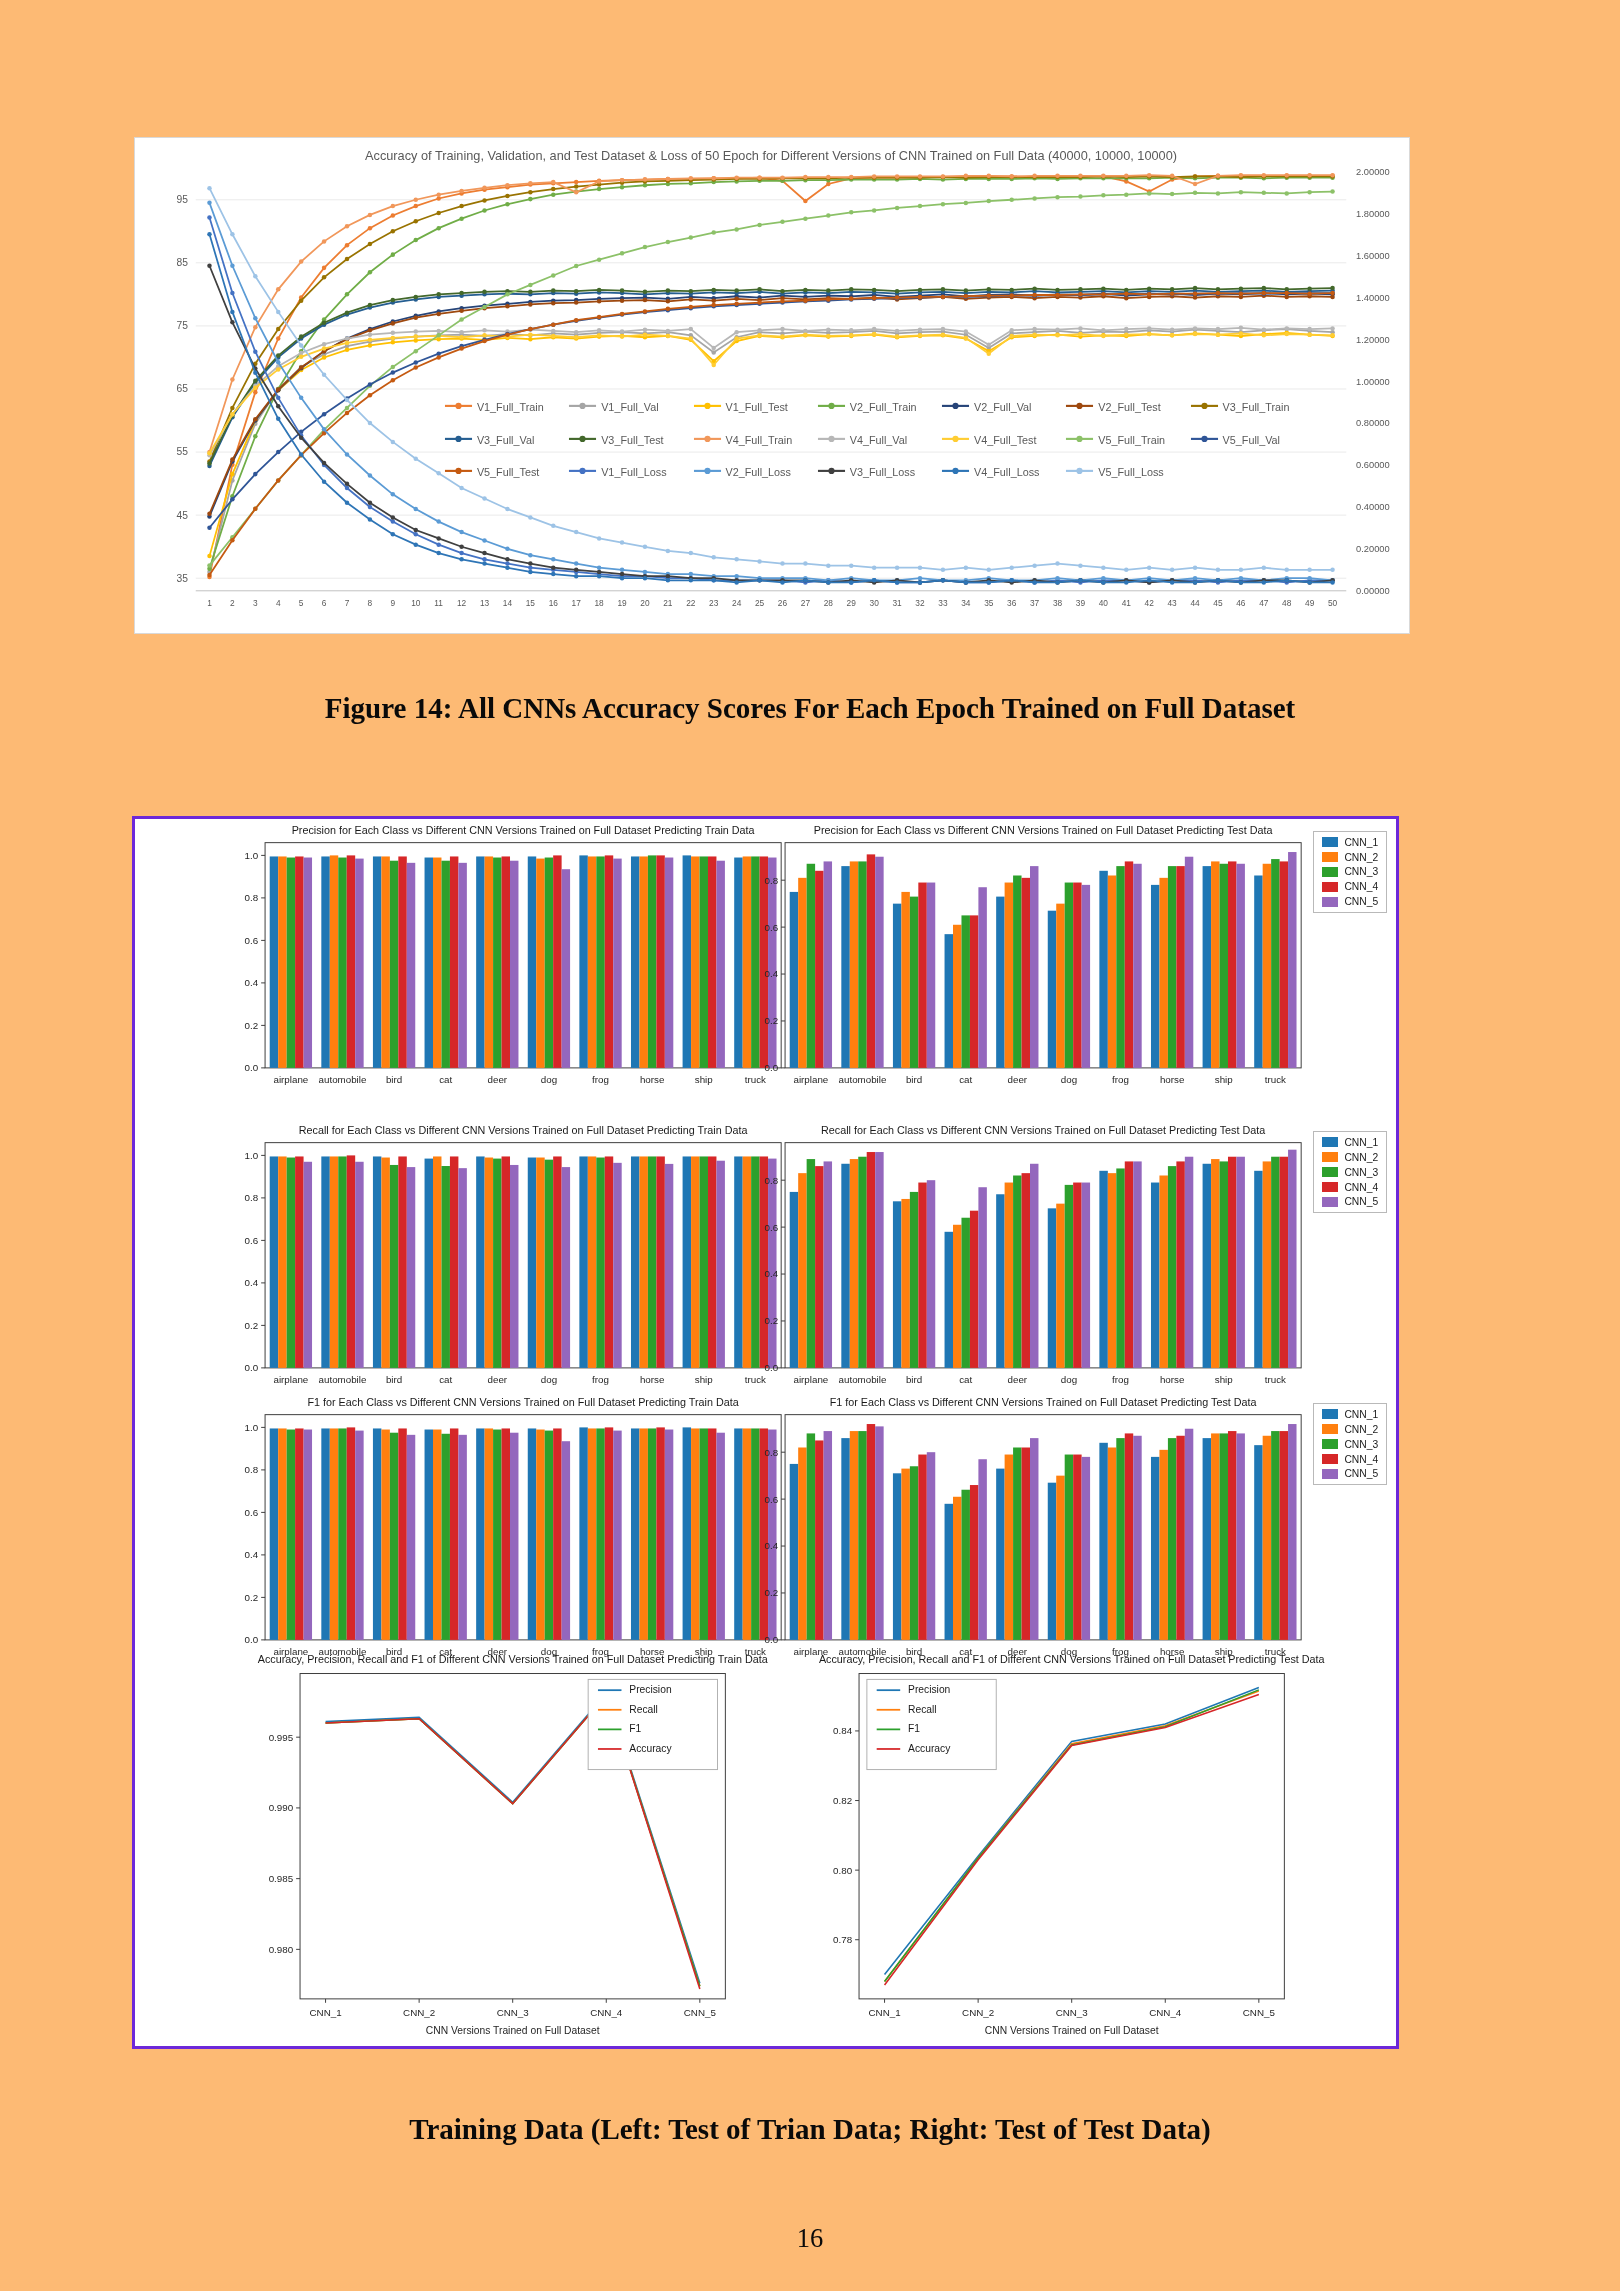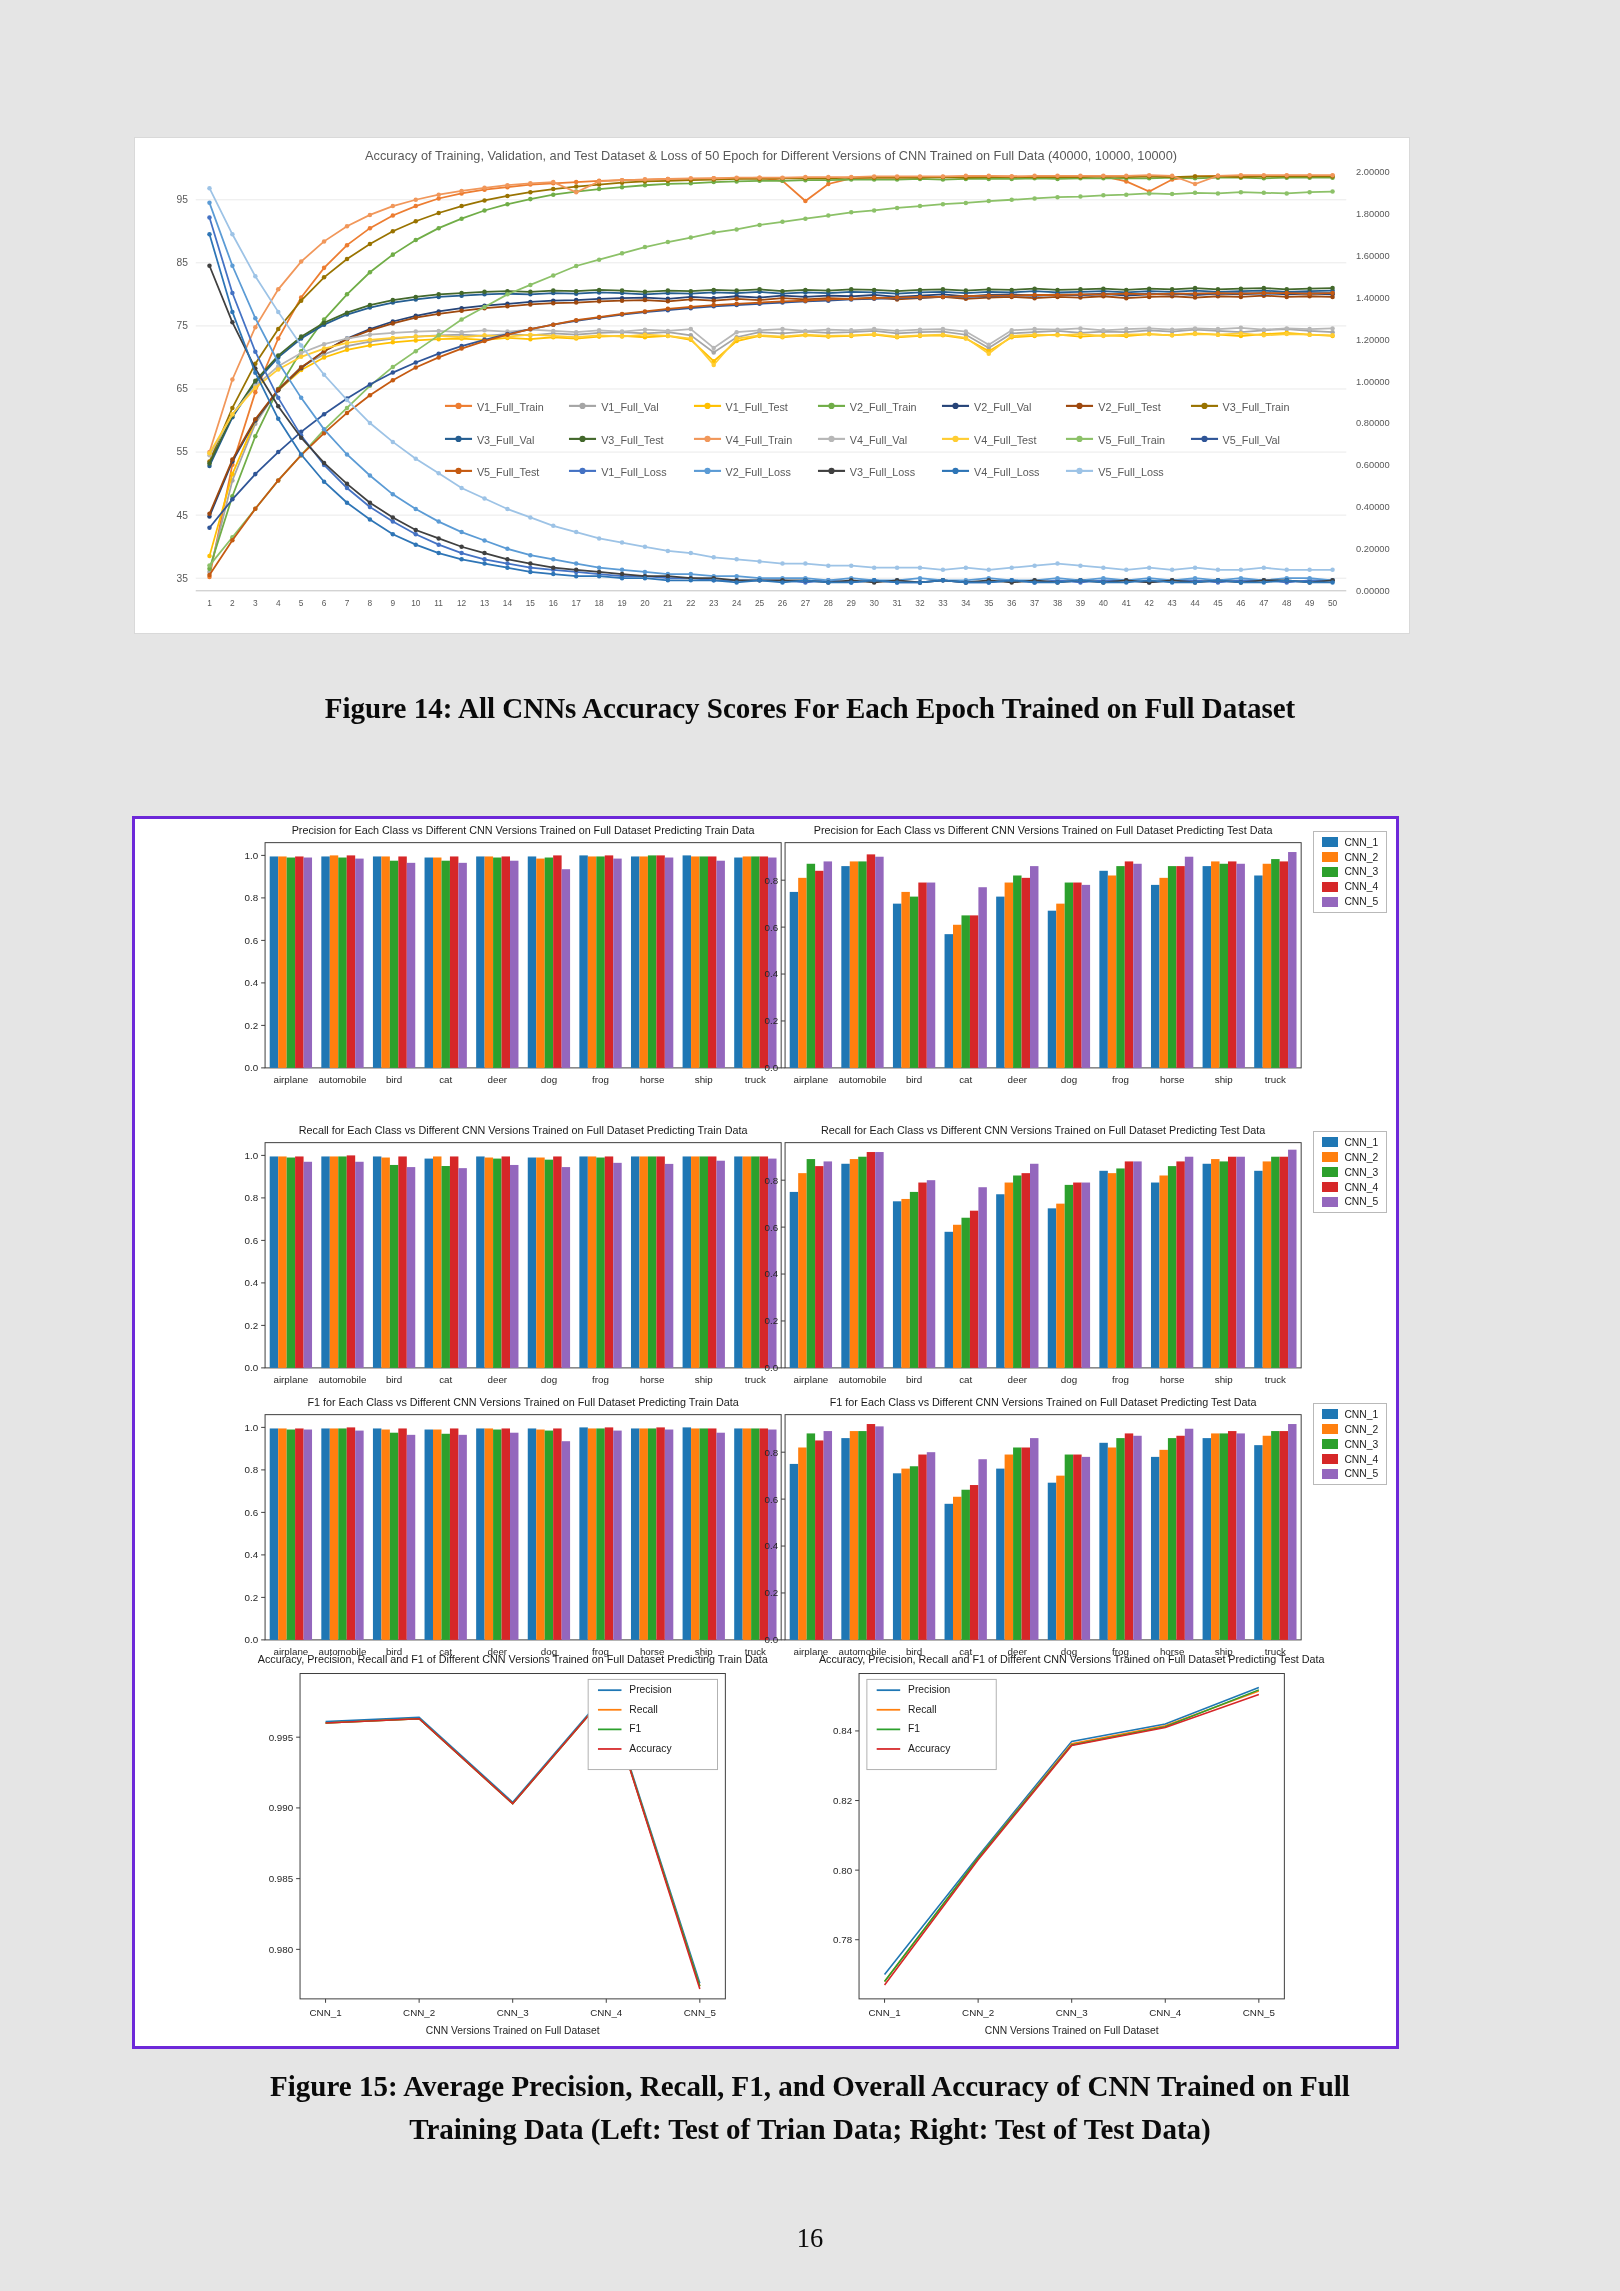--- a/index.html
+++ b/index.html
@@ -1,16 +1,16 @@
 <!DOCTYPE html>
 <html><head>
 <meta charset="utf-8">
 <style>
   html,body{margin:0;padding:0;background:#ffffff;}
-  .page{position:relative;width:1620px;height:2292px;background:#e5e5e5;overflow:hidden;
+  .page{position:relative;width:1620px;height:2292px;background:#fdba74;overflow:hidden;
         font-family:"Liberation Sans","DejaVu Sans",sans-serif;}
   .fig14-box{position:absolute;left:134px;top:137px;width:1274px;height:495px;
              border:1px solid #d9d9d9;background:#ffffff;}
   .fig15-box{position:absolute;left:132px;top:816px;width:1261px;height:1227px;
              border:3px solid #6d28d9;background:#ffffff;}
   svg{display:block;overflow:visible;}
   .abs{position:absolute;}
   .caption{position:absolute;left:0;width:100%;text-align:center;color:#0a0a0a;
            font-family:"Liberation Serif","DejaVu Serif",serif;font-size:29px;font-weight:bold;}
   .pagenum{position:absolute;left:0;width:100%;text-align:center;color:#0a0a0a;
@@ -1910,18 +1910,17 @@
           <line x1="76" y1="61" x2="100" y2="61" stroke="#ff7f0e" stroke-width="1.8"></line>
           <text x="108" y="64" font-size="10.5" fill="#1a1a1a">Recall</text>
           <line x1="76" y1="81" x2="100" y2="81" stroke="#2ca02c" stroke-width="1.8"></line>
           <text x="108" y="84" font-size="10.5" fill="#1a1a1a">F1</text>
           <line x1="76" y1="101" x2="100" y2="101" stroke="#d62728" stroke-width="1.8"></line>
           <text x="108" y="104" font-size="10.5" fill="#1a1a1a">Accuracy</text>
         </g>
       </svg>
   </div>
 
-  <div class="caption" style="top:2070px;">Figure 15: Average Precision, Recall, F1, and Overall Accuracy of CNN Trained on Full</div>
   <div class="caption" style="top:2113px;">Training Data (Left: Test of Trian Data; Right: Test of Test Data)</div>
 
   <div class="pagenum" style="top:2223px;">16</div>
 </div>
 
 
 </body></html>

